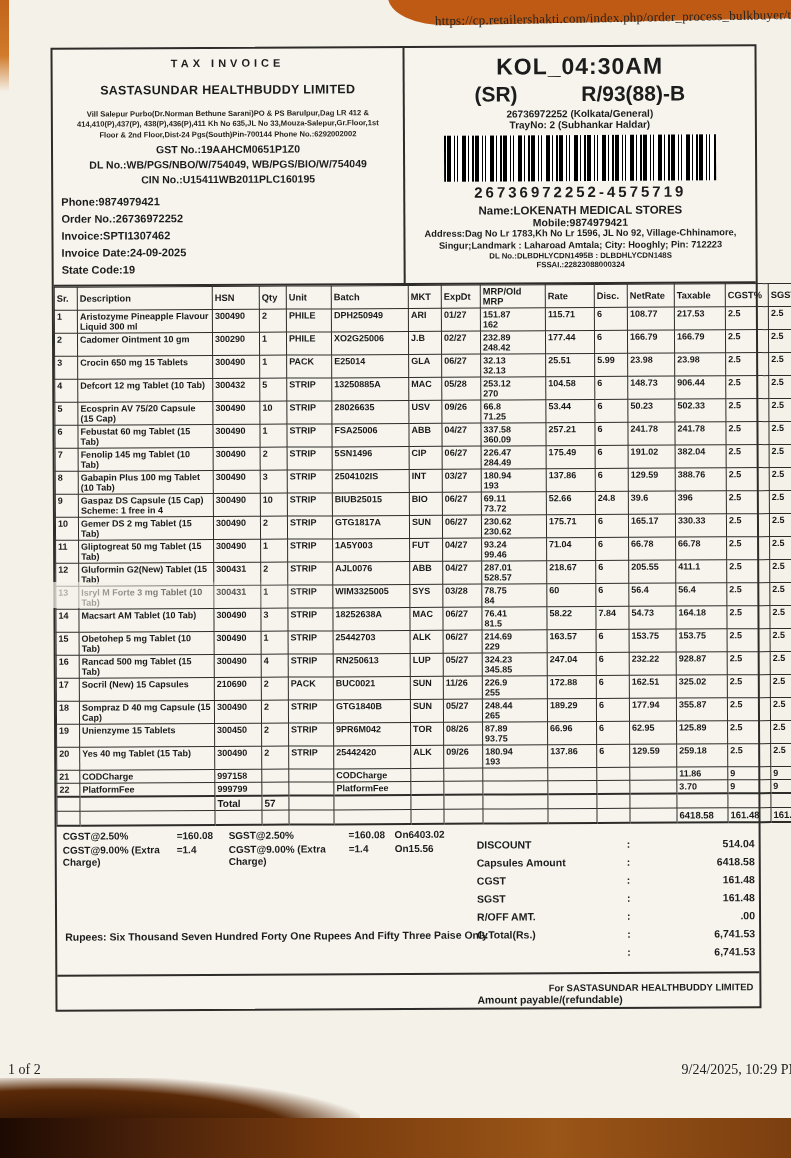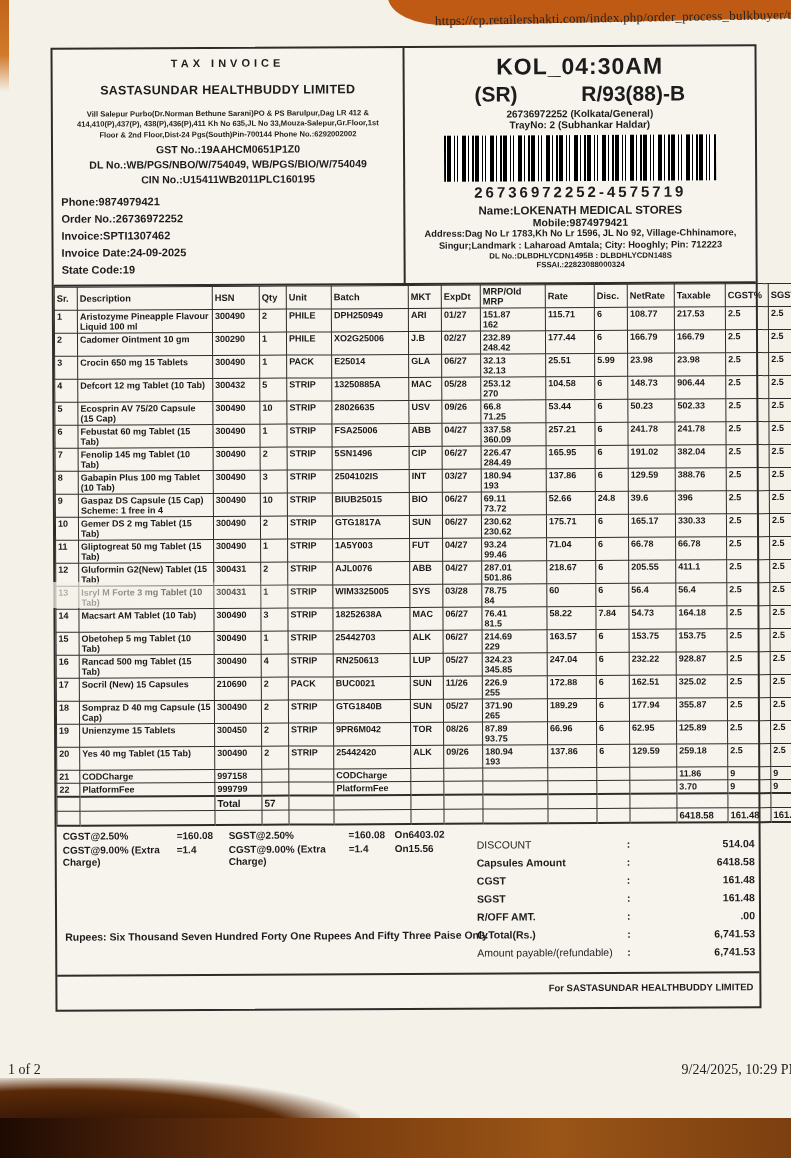--- a/index.html
+++ b/index.html
@@ -55,23 +55,23 @@
   tr.total-r1 td{border-top:2px solid #2e2c29;font-size:10px;}
   tr.total-r2 td{border-top:1.5px solid #2e2c29;border-bottom:2px solid #2e2c29;font-size:9.5px;}
   
   .summary{position:relative;height:148px;font-weight:bold;}
   .tax-left{position:absolute;left:6px;top:4px;width:420px;font-size:10px;}
   .tax-row{display:grid;grid-template-columns:112px 50px 118px 44px 90px;column-gap:2px;margin-bottom:2px;}
   .tax-row span{line-height:1.2;}
   .tot-right{position:absolute;right:4px;top:14px;width:278px;font-size:10.5px;}
   .tot-row{display:grid;grid-template-columns:150px 10px 1fr;margin-bottom:6px;}
   .tot-row .v{text-align:right;font-weight:bold;}
-  .tot-row:nth-child(1) .l{font-weight:normal;}
+  .tot-row:nth-child(1) .l{font-weight:bold;}
   .tot-row .l{font-weight:normal;font-weight:600;}
-  .tot-row:last-child .l{font-weight:normal;}
+  .tot-row:last-child .l{font-weight:bold;margin-top:47px;}
   .words{position:absolute;left:8px;top:104px;width:430px;font-size:10.5px;font-weight:bold;line-height:1.3;}
   .sig-row{border-top:2px solid #2e2c29;padding:8px 6px 14px;text-align:right;font-size:9.5px;font-weight:bold;}
   
   .pg-num{position:absolute;left:8px;top:1062px;font-family:"Liberation Serif",serif;font-size:14px;color:#222;}
   .pg-ts{position:absolute;right:-10px;top:1062px;font-family:"Liberation Serif",serif;font-size:14px;color:#222;}
 </style>
 </head>
 <body>
 
 <div class="photo">
@@ -138,21 +138,21 @@
             <th class="c11">NetRate</th>
             <th class="c12">Taxable</th>
             <th class="c13">CGST%</th>
             <th class="c14">SGST%</th>
           </tr>
       </thead>
       <tbody>
           <tr>
             <td class="c0">1</td>
             <td class="c1">
-              <div>Aristozyme Pineapple Flavour Liquid 100 ml</div>
+              <div>Aristozyme Pineapple Flavour Liquid 300 ml</div>
             </td>
             <td class="c2">300490</td>
             <td class="c3">2</td>
             <td class="c4">PHILE</td>
             <td class="c5">DPH250949</td>
             <td class="c6">ARI</td>
             <td class="c7">01/27</td>
             <td class="c8">
               <div>151.87</div>
               <div>162</div>
@@ -282,21 +282,21 @@
             <td class="c2">300490</td>
             <td class="c3">2</td>
             <td class="c4">STRIP</td>
             <td class="c5">5SN1496</td>
             <td class="c6">CIP</td>
             <td class="c7">06/27</td>
             <td class="c8">
               <div>226.47</div>
               <div>284.49</div>
             </td>
-            <td class="c9">165.95</td>
+            <td class="c9">175.49</td>
             <td class="c10">6</td>
             <td class="c11">191.02</td>
             <td class="c12">382.04</td>
             <td class="c13">2.5</td>
             <td class="c14">2.5</td>
           </tr>
           <tr>
             <td class="c0">8</td>
             <td class="c1">
               <div>Gabapin Plus 100 mg Tablet (10 Tab)</div>
@@ -391,21 +391,21 @@
               <div>Gluformin G2(New) Tablet (15 Tab)</div>
             </td>
             <td class="c2">300431</td>
             <td class="c3">2</td>
             <td class="c4">STRIP</td>
             <td class="c5">AJL0076</td>
             <td class="c6">ABB</td>
             <td class="c7">04/27</td>
             <td class="c8">
               <div>287.01</div>
-              <div>501.86</div>
+              <div>528.57</div>
             </td>
             <td class="c9">218.67</td>
             <td class="c10">6</td>
             <td class="c11">205.55</td>
             <td class="c12">411.1</td>
             <td class="c13">2.5</td>
             <td class="c14">2.5</td>
           </tr>
           <tr>
             <td class="c0">13</td>
@@ -522,21 +522,21 @@
             <td class="c1">
               <div>Sompraz D 40 mg Capsule (15 Cap)</div>
             </td>
             <td class="c2">300490</td>
             <td class="c3">2</td>
             <td class="c4">STRIP</td>
             <td class="c5">GTG1840B</td>
             <td class="c6">SUN</td>
             <td class="c7">05/27</td>
             <td class="c8">
-              <div>371.90</div>
+              <div>248.44</div>
               <div>265</div>
             </td>
             <td class="c9">189.29</td>
             <td class="c10">6</td>
             <td class="c11">177.94</td>
             <td class="c12">355.87</td>
             <td class="c13">2.5</td>
             <td class="c14">2.5</td>
           </tr>
           <tr>

